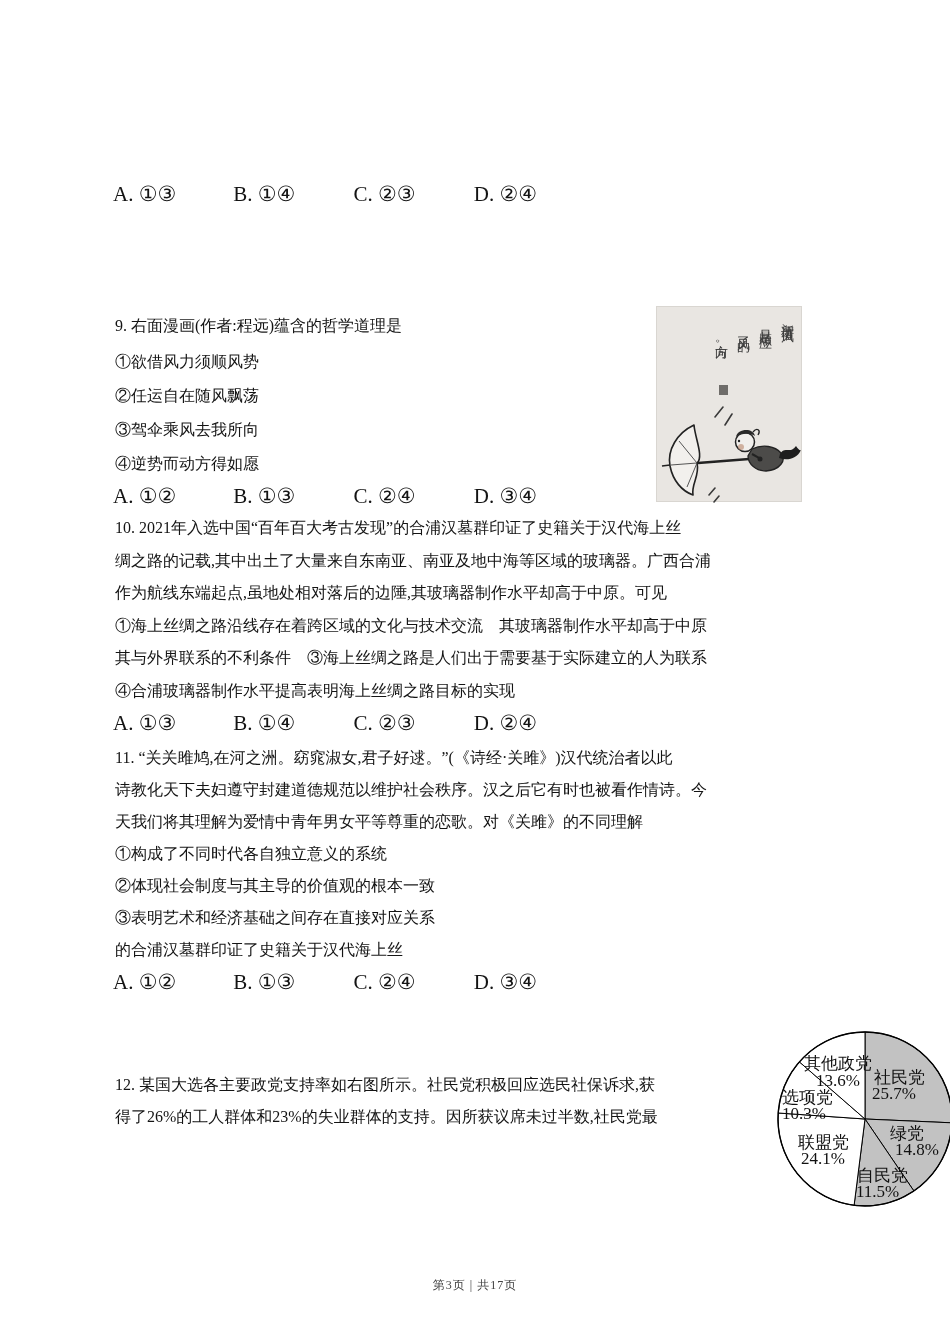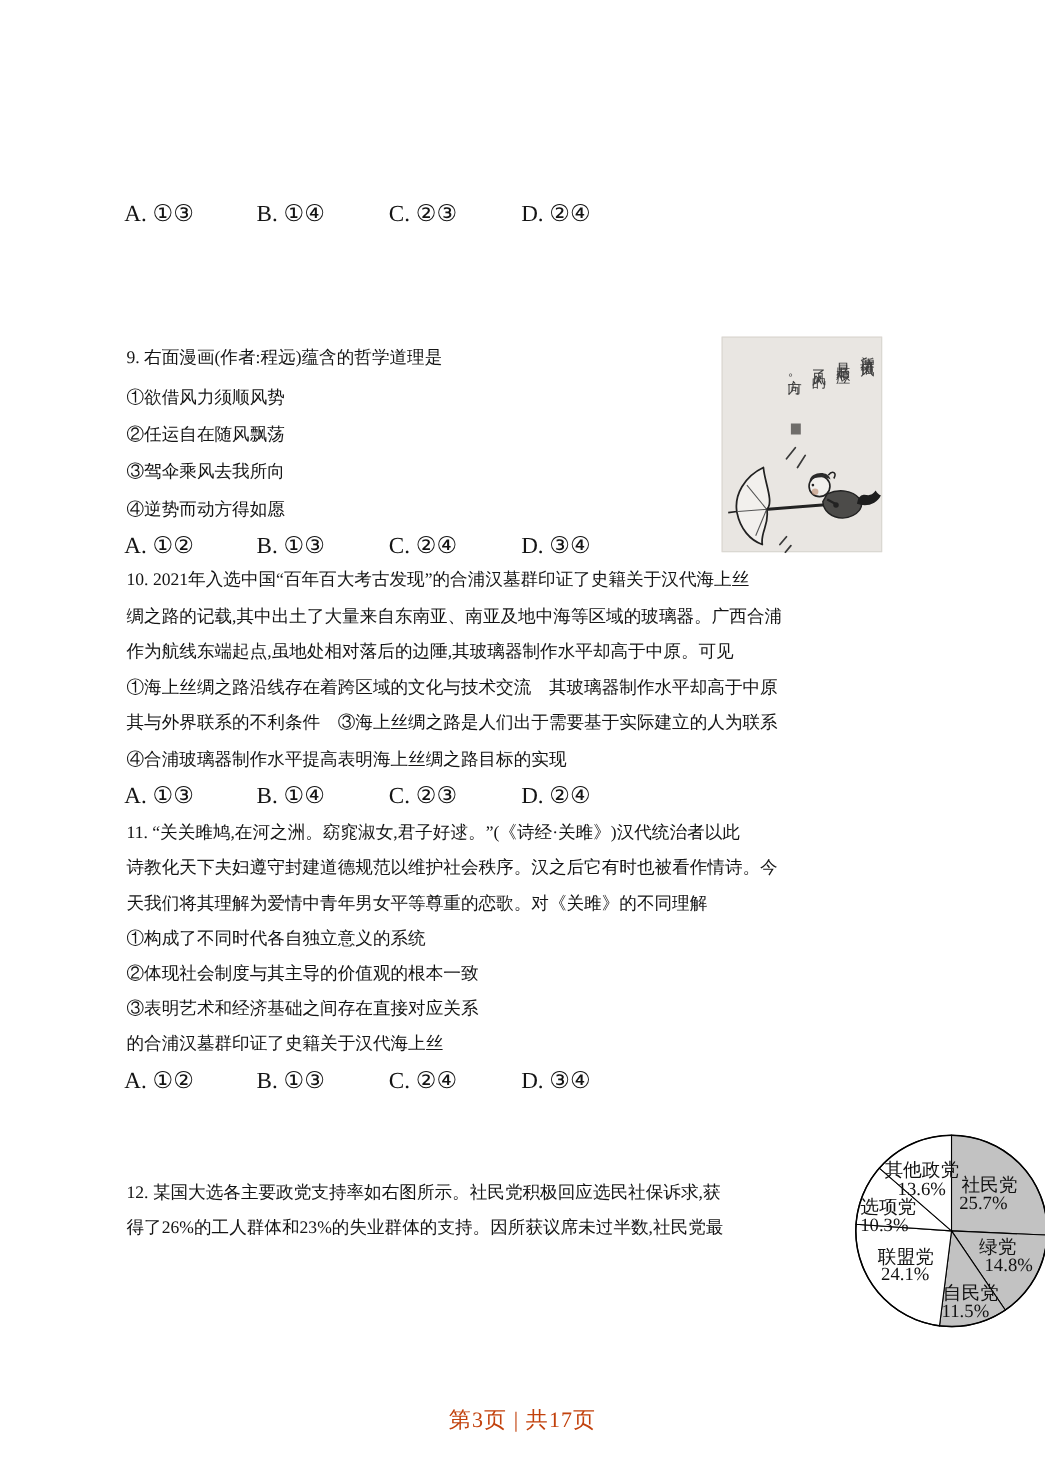--- a/index.html
+++ b/index.html
@@ -30,21 +30,21 @@
   .callig .c4{padding-top:20px;}
   .seal{position:absolute;left:62px;top:78px;width:9px;height:10px;background:#6f6d6a;}
   .figure{position:absolute;left:0;top:96px;}
 
   
   #pie-svg{position:absolute;left:768px;top:988px;}
   #pie-svg text{font-family:"Liberation Serif","DejaVu Serif",serif;}
 
   .footer{
     position:absolute;left:0;right:0;top:1240px;text-align:center;
-    font-size:20px;color:#c2410c;letter-spacing:1px;
+    font-size:12px;color:#404040;letter-spacing:1px;
   }
 </style>
 </head>
 <body>
 
 <div id="page">
 
   <div class="opts" style="top:145px">
     <span>A. ①③</span>
     <span>B. ①④</span>

